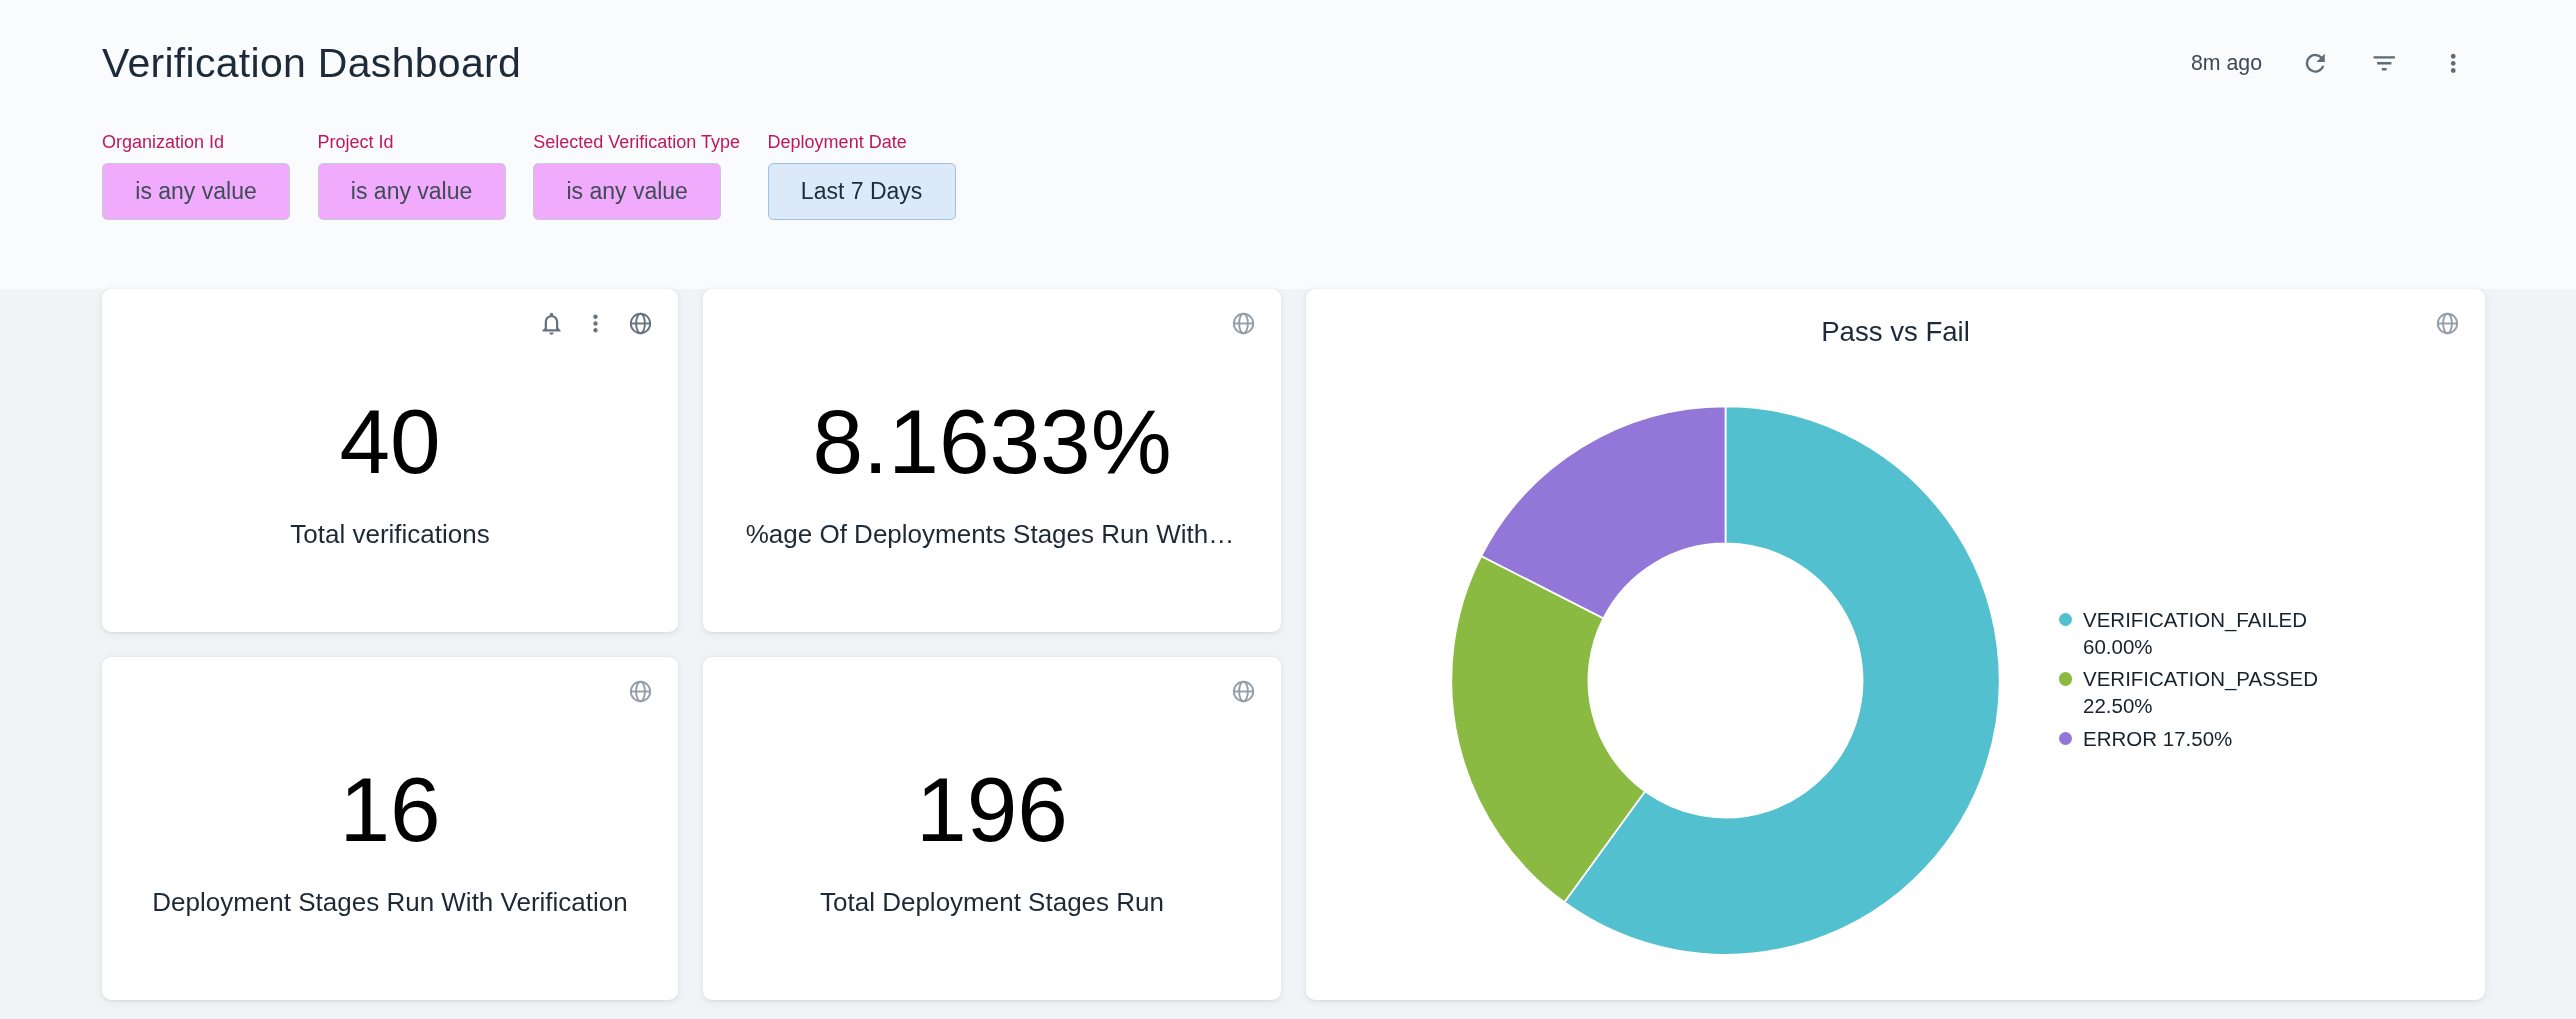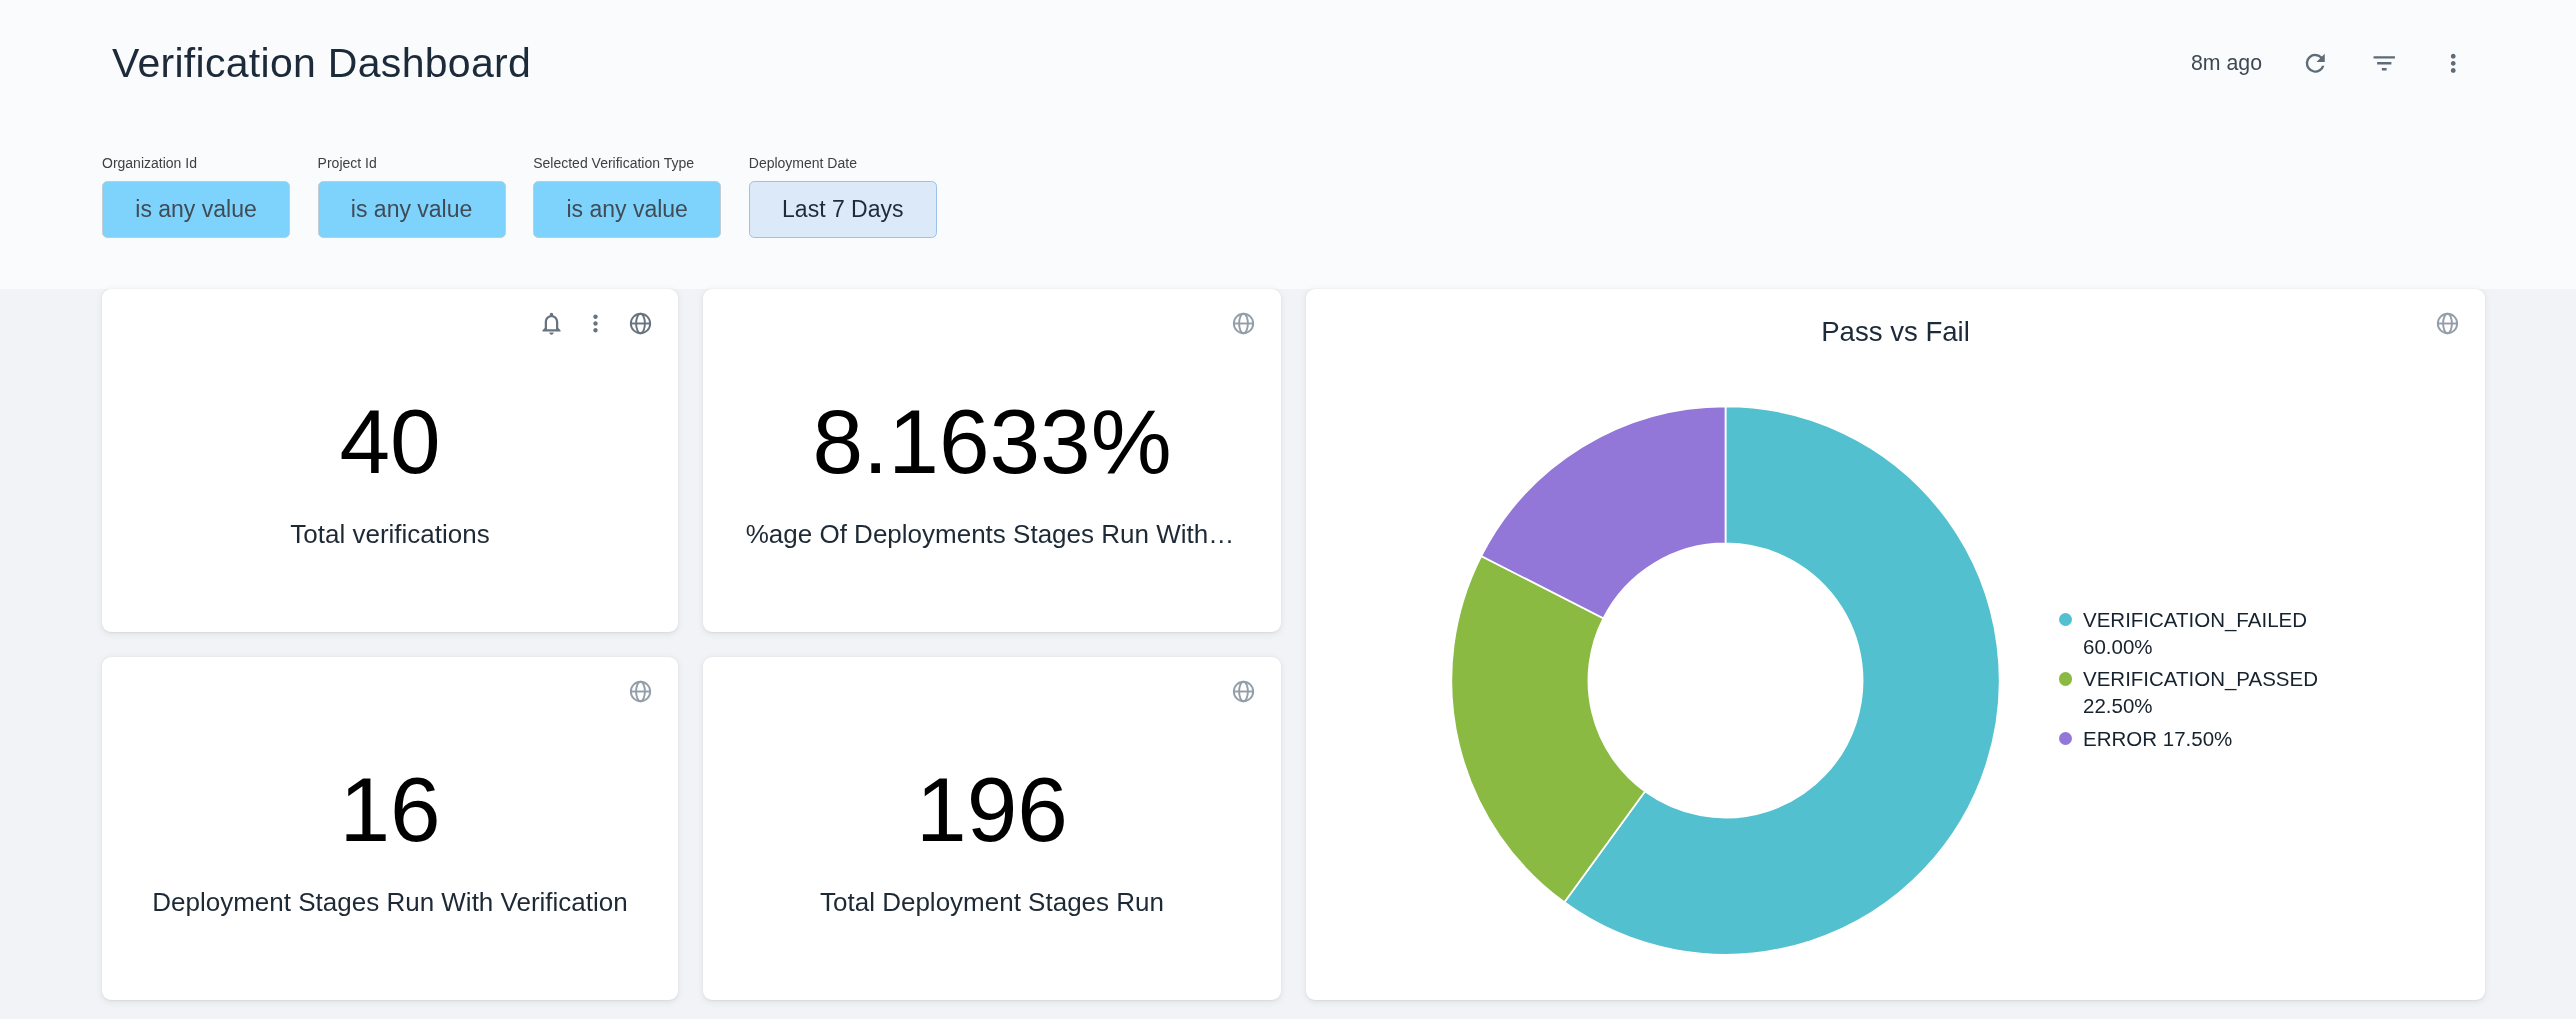--- a/index.html
+++ b/index.html
@@ -15,41 +15,41 @@
     position: absolute; left: 0; top: 0;
     width: 8px; height: 16px; background: #1f1f1f;
   }
   
   .header-band {
     height: 289px;
     background: #fafbfc;
     padding: 41px 107px 0 102px;
     position: relative;
   }
-  .title-row { display: flex; justify-content: space-between; align-items: center; margin-left: 10px; }
+  .title-row { display: flex; justify-content: space-between; align-items: center; }
   .page-title {
     margin: 0; font-size: 41px; font-weight: 400;
     color: #1c2a39; letter-spacing: 0.3px; line-height: 1.1;
   }
   .header-actions { display: flex; align-items: center; gap: 37px; }
   .updated { font-size: 21.3px; color: #3d4854; }
   .icon-btn {
     background: none; border: none; padding: 0; margin: 0; cursor: pointer;
     width: 32px; height: 32px; display: flex; align-items: center; justify-content: center;
     color: #5f6b76;
   }
   .icon-btn svg { width: 28.5px; height: 28.5px; display: block; }
   
   .filters { display: flex; gap: 27.6px; margin-top: 46px; }
   .filter-group { display: flex; flex-direction: column; }
-  .filter-label { font-size: 14px; color: #404040; margin-bottom: 9.8px; white-space: nowrap; margin-top: 23px; }
+  .filter-label { font-size: 18px; color: #be185d; margin-bottom: 9.8px; white-space: nowrap; }
   .filter-chip {
     height: 57px; min-width: 188px; padding: 0 23px;
     display: inline-flex; align-items: center; justify-content: center;
-    background: #7dd3fc; border: 0.9px solid #c3ccd4; border-radius: 5.3px;
+    background: #f0abfc; border: 0.9px solid #c3ccd4; border-radius: 5.3px;
     font-family: "Liberation Sans", sans-serif;
     font-size: 23px; color: #404b56; cursor: pointer; white-space: nowrap;
     align-self: flex-start;
   }
   .filter-chip.active {
     background: #dce9f8; border-color: #9cc0ea; color: #1e2c38;
   }
   
   .grid {
     margin-left: 102px;

